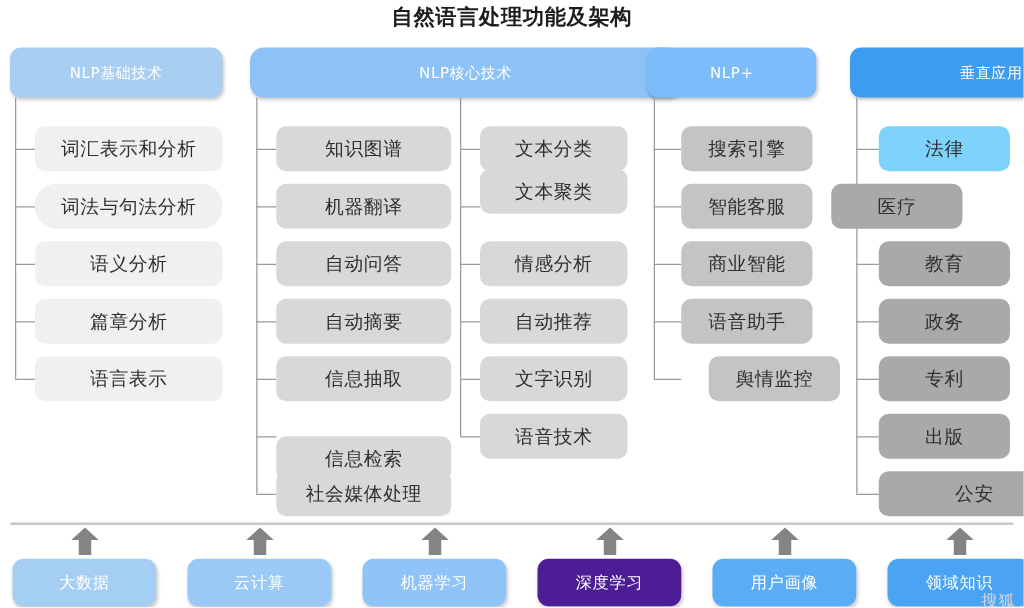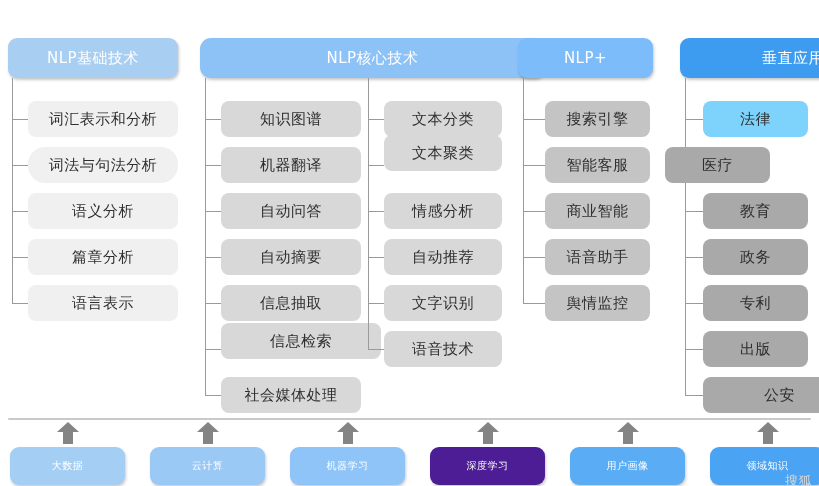--- a/index.html
+++ b/index.html
@@ -26,21 +26,21 @@
     font-size: 17px;
     font-weight: bold;
     color: #1c1c1c;
     letter-spacing: 0.5px;
   }
   .hdr {
     position: absolute;
     height: 40px;
     border-radius: 9px;
     color: #ffffff;
-    font-size: 15px;
+    font-size: 12px;
     display: flex;
     align-items: center;
     justify-content: center;
     box-shadow: 1px 2px 3px rgba(0,0,0,0.22);
     letter-spacing: 0.5px;
   }
   .item {
     position: absolute;
     height: 36px;
     border-radius: 8px;
@@ -68,21 +68,21 @@
     width: 803px;
     height: 2px;
     background: #c9c9c9;
     border-radius: 1px;
   }
   .base {
     position: absolute;
     height: 38px;
     border-radius: 9px;
     color: #ffffff;
-    font-size: 10px;
+    font-size: 13px;
     display: flex;
     align-items: center;
     justify-content: center;
     box-shadow: 1px 2px 3px rgba(0,0,0,0.20);
     letter-spacing: 0.5px;
   }
   .arrow {
     position: absolute;
     width: 26px;
     height: 24px;
@@ -97,20 +97,21 @@
     color: #d9d9d9;
     letter-spacing: 1px;
     user-select: none;
   }
 </style>
 </head>
 <body>
 
 <div id="canvas">
 
+  <div class="title">自然语言处理功能及架构</div>
 
   <div id="layers">
       <div class="hdr" style="left: 8px; top: 38px; width: 170px; background: rgb(168, 206, 242);">NLP基础技术</div>
       <div class="vline" style="left: 12px; top: 78px; height: 225px;"></div>
       <div class="hstub" style="left: 12px; top: 119px; width: 16px;"></div>
       <div class="item" style="left: 28px; top: 101px; width: 150px; background: rgb(240, 240, 240);">词汇表示和分析</div>
       <div class="hstub" style="left: 12px; top: 165px; width: 16px;"></div>
       <div class="item" style="left: 28px; top: 147px; width: 150px; background: rgb(240, 240, 240); border-radius: 17px;">词法与句法分析</div>
       <div class="hstub" style="left: 12px; top: 211px; width: 16px;"></div>
       <div class="item" style="left: 28px; top: 193px; width: 150px; background: rgb(240, 240, 240);">语义分析</div>
@@ -124,21 +125,21 @@
       <div class="item" style="left: 221px; top: 101px; width: 140px; background: rgb(216, 216, 216);">知识图谱</div>
       <div class="hstub" style="left: 205px; top: 165px; width: 16px;"></div>
       <div class="item" style="left: 221px; top: 147px; width: 140px; background: rgb(216, 216, 216);">机器翻译</div>
       <div class="hstub" style="left: 205px; top: 211px; width: 16px;"></div>
       <div class="item" style="left: 221px; top: 193px; width: 140px; background: rgb(216, 216, 216);">自动问答</div>
       <div class="hstub" style="left: 205px; top: 257px; width: 16px;"></div>
       <div class="item" style="left: 221px; top: 239px; width: 140px; background: rgb(216, 216, 216);">自动摘要</div>
       <div class="hstub" style="left: 205px; top: 303px; width: 16px;"></div>
       <div class="item" style="left: 221px; top: 285px; width: 140px; background: rgb(216, 216, 216);">信息抽取</div>
       <div class="hstub" style="left: 205px; top: 349px; width: 16px;"></div>
-      <div class="item" style="left: 221px; top: 323px; width: 160px; background: rgb(216, 216, 216);">信息检索</div>
+      <div class="item" style="left: 221px; top: 349px; width: 140px; background: rgb(216, 216, 216);">信息检索</div>
       <div class="hstub" style="left: 205px; top: 395px; width: 16px;"></div>
       <div class="item" style="left: 221px; top: 377px; width: 140px; background: rgb(216, 216, 216);">社会媒体处理</div>
       <div class="vline" style="left: 368px; top: 78px; height: 271px;"></div>
       <div class="hstub" style="left: 368px; top: 119px; width: 16px;"></div>
       <div class="item" style="left: 384px; top: 101px; width: 118px; background: rgb(216, 216, 216);">文本分类</div>
       <div class="hstub" style="left: 368px; top: 165px; width: 16px;"></div>
       <div class="item" style="left: 384px; top: 135px; width: 118px; background: rgb(216, 216, 216);">文本聚类</div>
       <div class="hstub" style="left: 368px; top: 211px; width: 16px;"></div>
       <div class="item" style="left: 384px; top: 193px; width: 118px; background: rgb(216, 216, 216);">情感分析</div>
       <div class="hstub" style="left: 368px; top: 257px; width: 16px;"></div>
@@ -151,21 +152,21 @@
       <div class="vline" style="left: 523px; top: 78px; height: 225px;"></div>
       <div class="hstub" style="left: 523px; top: 119px; width: 22px;"></div>
       <div class="item" style="left: 545px; top: 101px; width: 105px; background: rgb(196, 196, 196);">搜索引擎</div>
       <div class="hstub" style="left: 523px; top: 165px; width: 22px;"></div>
       <div class="item" style="left: 545px; top: 147px; width: 105px; background: rgb(196, 196, 196);">智能客服</div>
       <div class="hstub" style="left: 523px; top: 211px; width: 22px;"></div>
       <div class="item" style="left: 545px; top: 193px; width: 105px; background: rgb(196, 196, 196);">商业智能</div>
       <div class="hstub" style="left: 523px; top: 257px; width: 22px;"></div>
       <div class="item" style="left: 545px; top: 239px; width: 105px; background: rgb(196, 196, 196);">语音助手</div>
       <div class="hstub" style="left: 523px; top: 303px; width: 22px;"></div>
-      <div class="item" style="left: 545px; top: 285px; width: 105px; background: rgb(196, 196, 196);">舆情监控</div>
+      <div class="item" style="left: 567px; top: 285px; width: 105px; background: rgb(196, 196, 196);">舆情监控</div>
       <div class="hdr" style="left: 680px; top: 38px; width: 130px; background: rgb(61, 155, 240); padding-left: 48px;">垂直应用</div>
       <div class="vline" style="left: 685px; top: 78px; height: 317px;"></div>
       <div class="hstub" style="left: 685px; top: 119px; width: 18px;"></div>
       <div class="item" style="left: 703px; top: 101px; width: 105px; background: #7dd3fc;">法律</div>
       <div class="hstub" style="left: 685px; top: 165px; width: 18px;"></div>
       <div class="item" style="left: 665px; top: 147px; width: 105px; background: rgb(169, 169, 169);">医疗</div>
       <div class="hstub" style="left: 685px; top: 211px; width: 18px;"></div>
       <div class="item" style="left: 703px; top: 193px; width: 105px; background: rgb(169, 169, 169);">教育</div>
       <div class="hstub" style="left: 685px; top: 257px; width: 18px;"></div>
       <div class="item" style="left: 703px; top: 239px; width: 105px; background: rgb(169, 169, 169);">政务</div>

